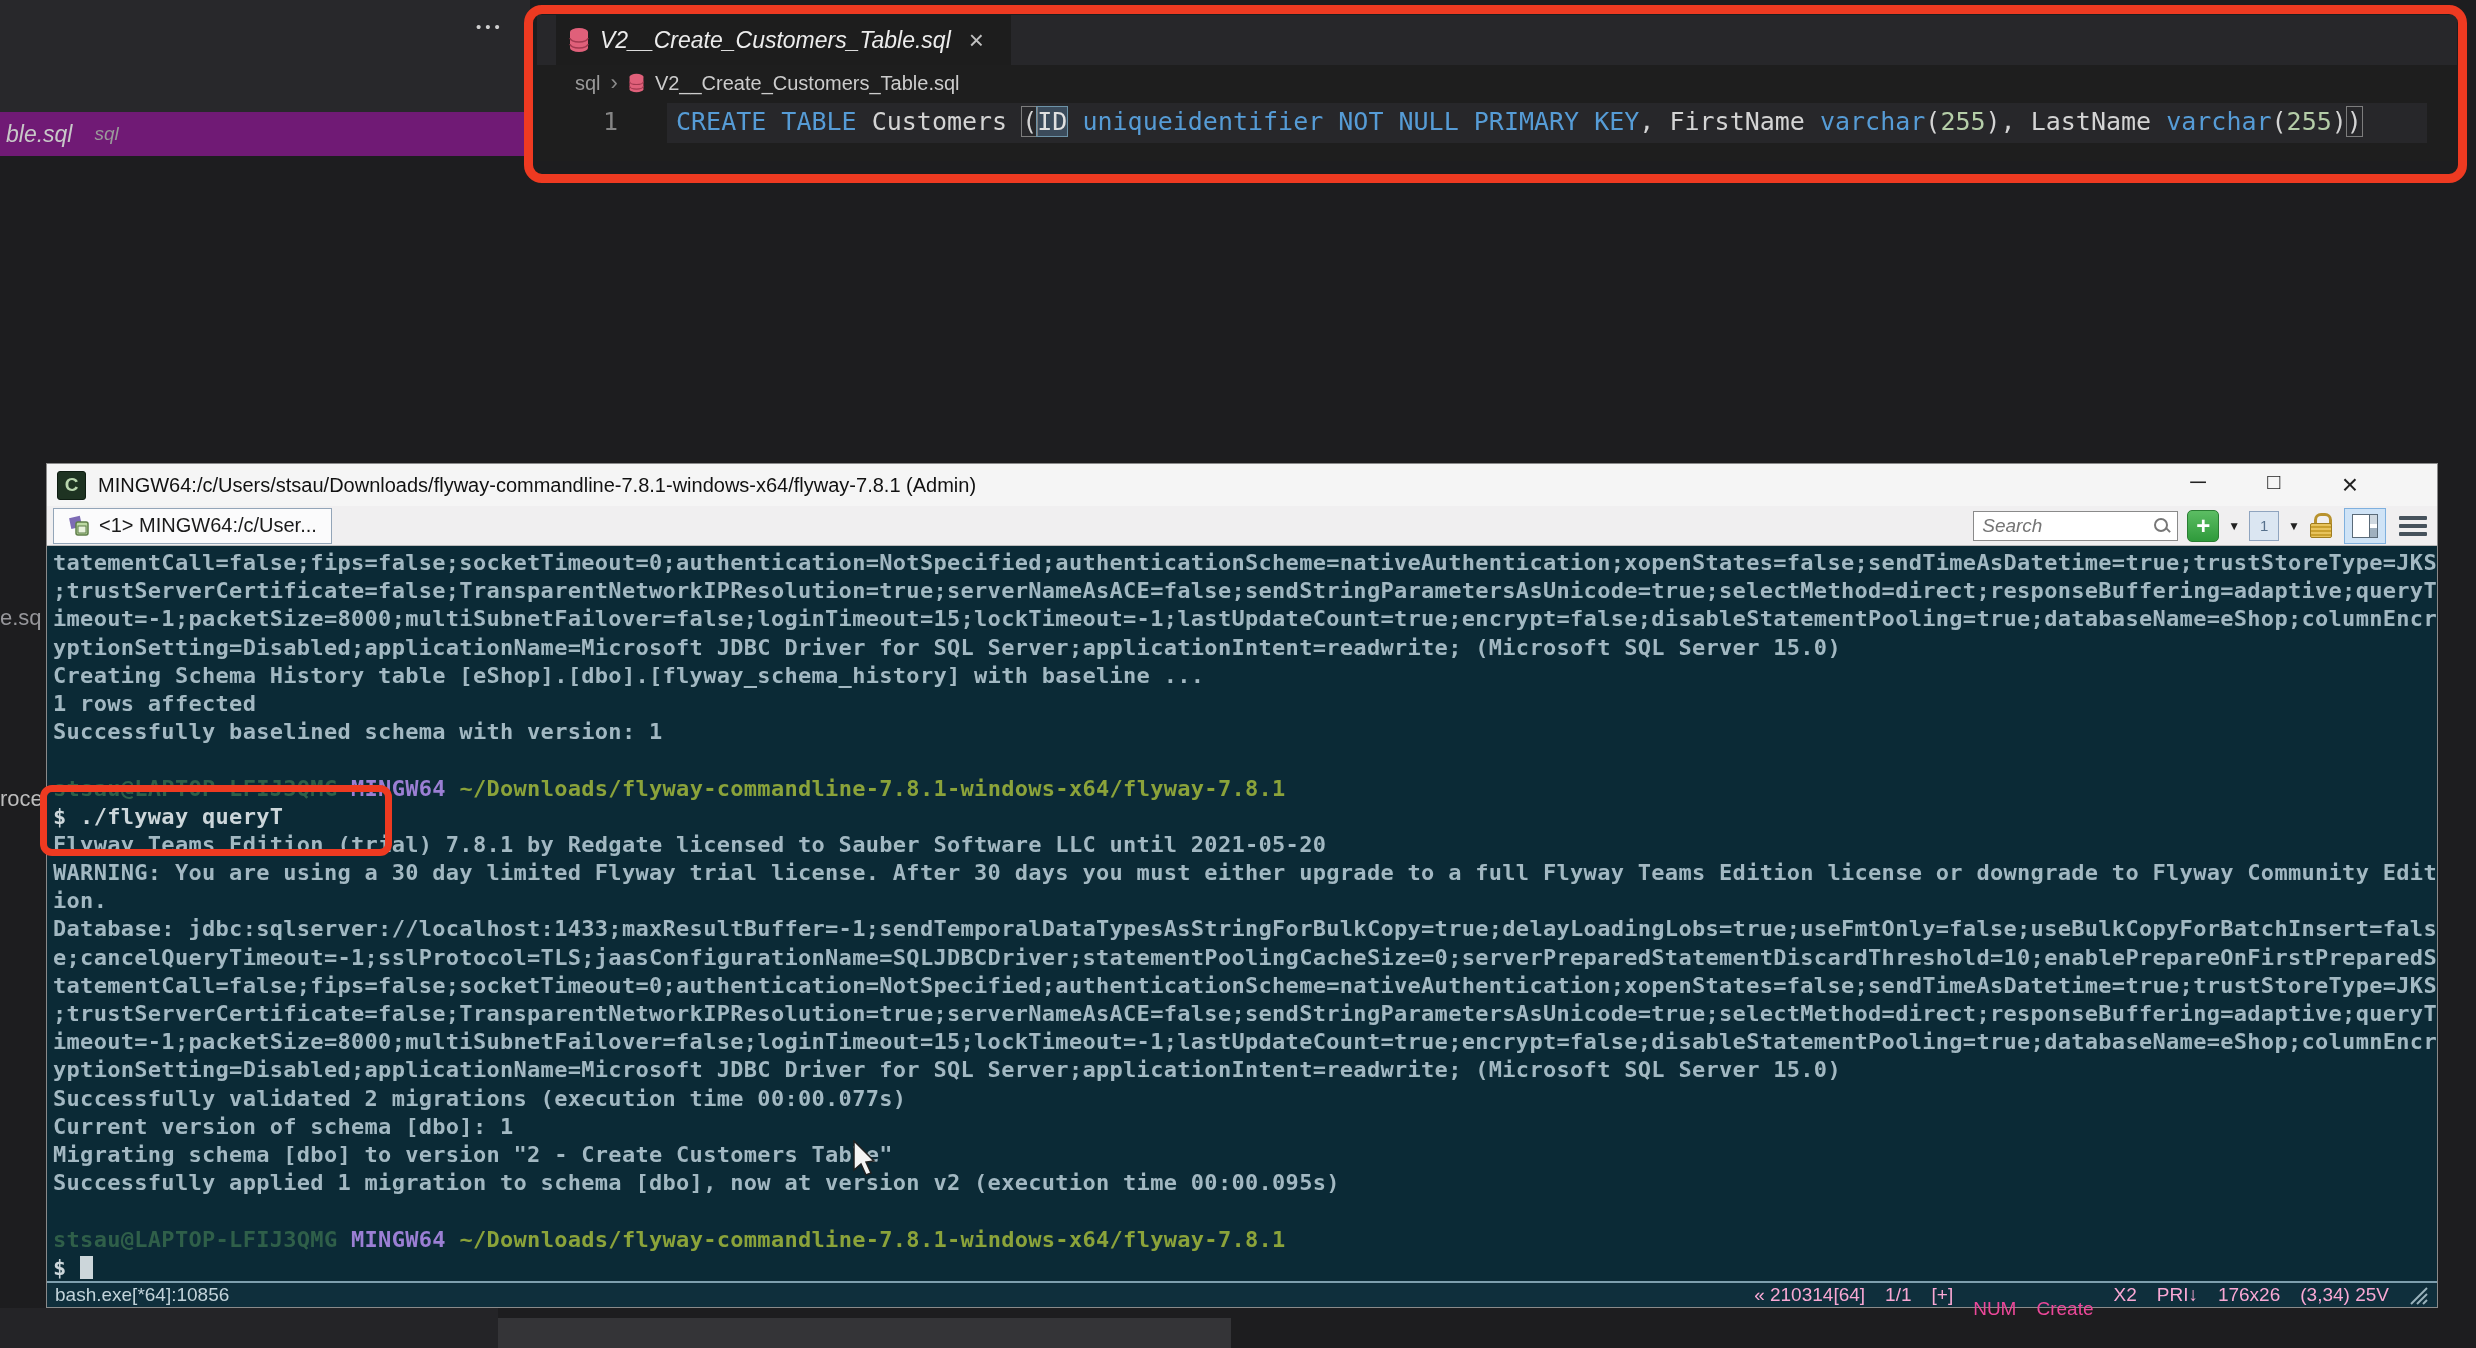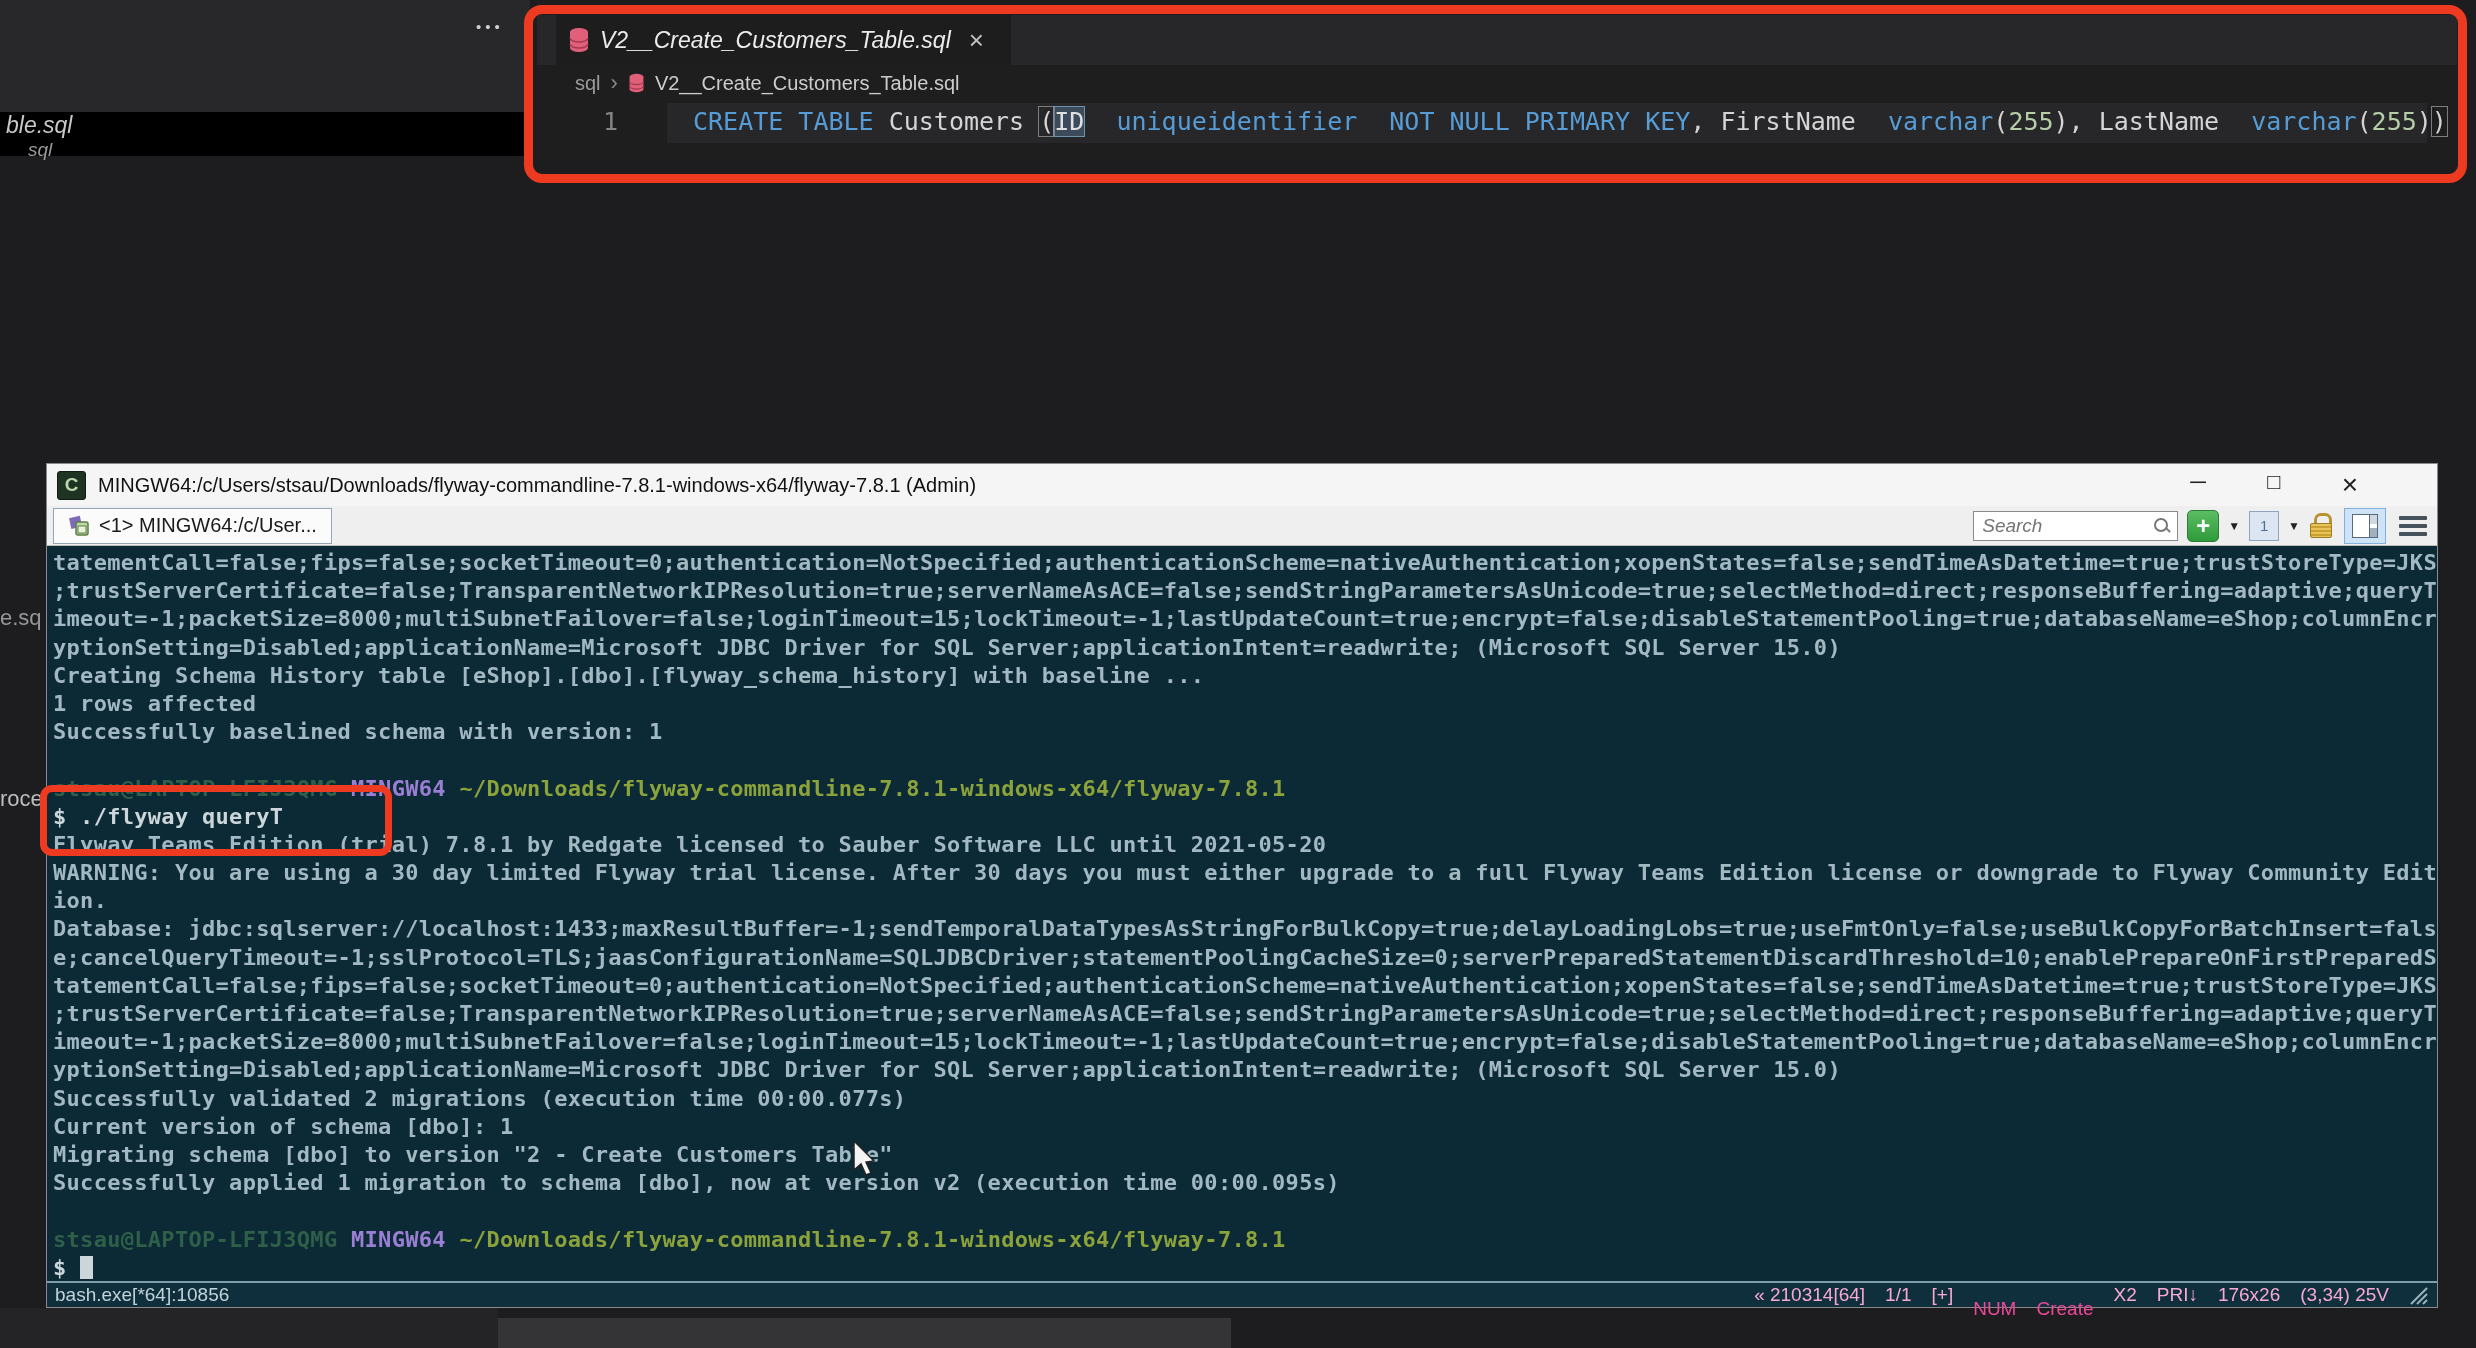--- a/index.html
+++ b/index.html
@@ -3,22 +3,22 @@
 <meta charset="utf-8">
 <title>flyway migrate - recreation</title>
 <style>
   html,body{margin:0;padding:0;background:#1d1d1f;}
   .stage{position:relative;width:2476px;height:1348px;overflow:hidden;
          font-family:"Liberation Sans",sans-serif;-webkit-font-smoothing:antialiased;}
   .mono{font-family:"DejaVu Sans Mono",monospace;}
 
   
   .bg-topleft{position:absolute;left:0;top:0;width:530px;height:112px;background:#28282b;}
-  .bg-tabstrip{position:absolute;left:0;top:112px;width:530px;height:44px;background:#000000;
-               display:flex;padding-left:6px;box-sizing:border-box;flex-direction:column;}
+  .bg-tabstrip{position:absolute;left:0;top:112px;width:530px;height:44px;background:#701a75;
+               display:flex;align-items:center;padding-left:6px;box-sizing:border-box;}
   .bg-tabstrip .frag-file{font-style:italic;font-size:23px;color:#c8c8c8;}
   .bg-tabstrip .frag-lang{font-style:italic;font-size:19px;color:#9a9a9a;margin-left:22px;}
   .frag-left{position:absolute;color:#9f9f9f;font-size:22px;}
   .frag-e{left:0;top:605px;color:#96969a;}
   .frag-roce{left:0;top:786px;color:#bdbdbd;}
   .strip-bottom{position:absolute;left:498px;top:1318px;width:733px;height:30px;background:#343437;}
   .block-bottomleft{position:absolute;left:0;top:1308px;width:498px;height:40px;background:#242427;}
   .overflow-dots{position:absolute;left:476px;top:18px;color:#cfcfcf;font-size:15px;letter-spacing:4px;cursor:default;}
 
   
@@ -29,21 +29,21 @@
   .ed-tab-title{font-style:italic;font-size:23px;color:#ececec;white-space:nowrap;}
   .ed-tab-close{font-size:26px;color:#c0c0c0;margin-left:8px;line-height:1;}
   .ed-breadcrumb{position:absolute;left:38px;top:50px;height:36px;display:flex;align-items:center;gap:10px;
                  font-size:20px;color:#9a9a9a;}
   .ed-bc-file{color:#cccccc;}
   .ed-bc-sep{color:#8a8a8a;font-size:22px;}
   .ed-coderow{position:absolute;left:0;top:86px;width:100%;height:46px;}
   .ed-linehl{position:absolute;left:130px;top:2px;width:1760px;height:40px;background:#27272a;}
   .ed-lineno{position:absolute;left:66px;top:6px;font-size:25px;color:#858585;}
   .ed-code{position:absolute;left:139px;top:6px;font-size:25px;white-space:pre;}
-  .ck-k{color:#569cd6;margin-left:17px;} .ck-p{color:#d4d4d4;} .ck-n{color:#b5cea8;}
+  .ck-k{color:#569cd6;} .ck-p{color:#d4d4d4;} .ck-n{color:#b5cea8;}
   .ck-brkt{color:#d4d4d4;outline:1px solid #7d7d7d;}
   .ck-sel{color:#e0e0e0;background:rgba(90,130,165,.40);outline:1px solid #6d93a8;}
 
   
   .dbicon{display:inline-block;flex:0 0 auto;}
 
   
   .anno{position:absolute;border:9px solid #ee3a21;border-radius:18px;z-index:50;pointer-events:none;}
   .anno-editor{left:524px;top:5px;width:1925px;height:160px;}
   .anno-cmd{left:40px;top:785px;width:338px;height:57px;border-width:7px;border-radius:12px;}

